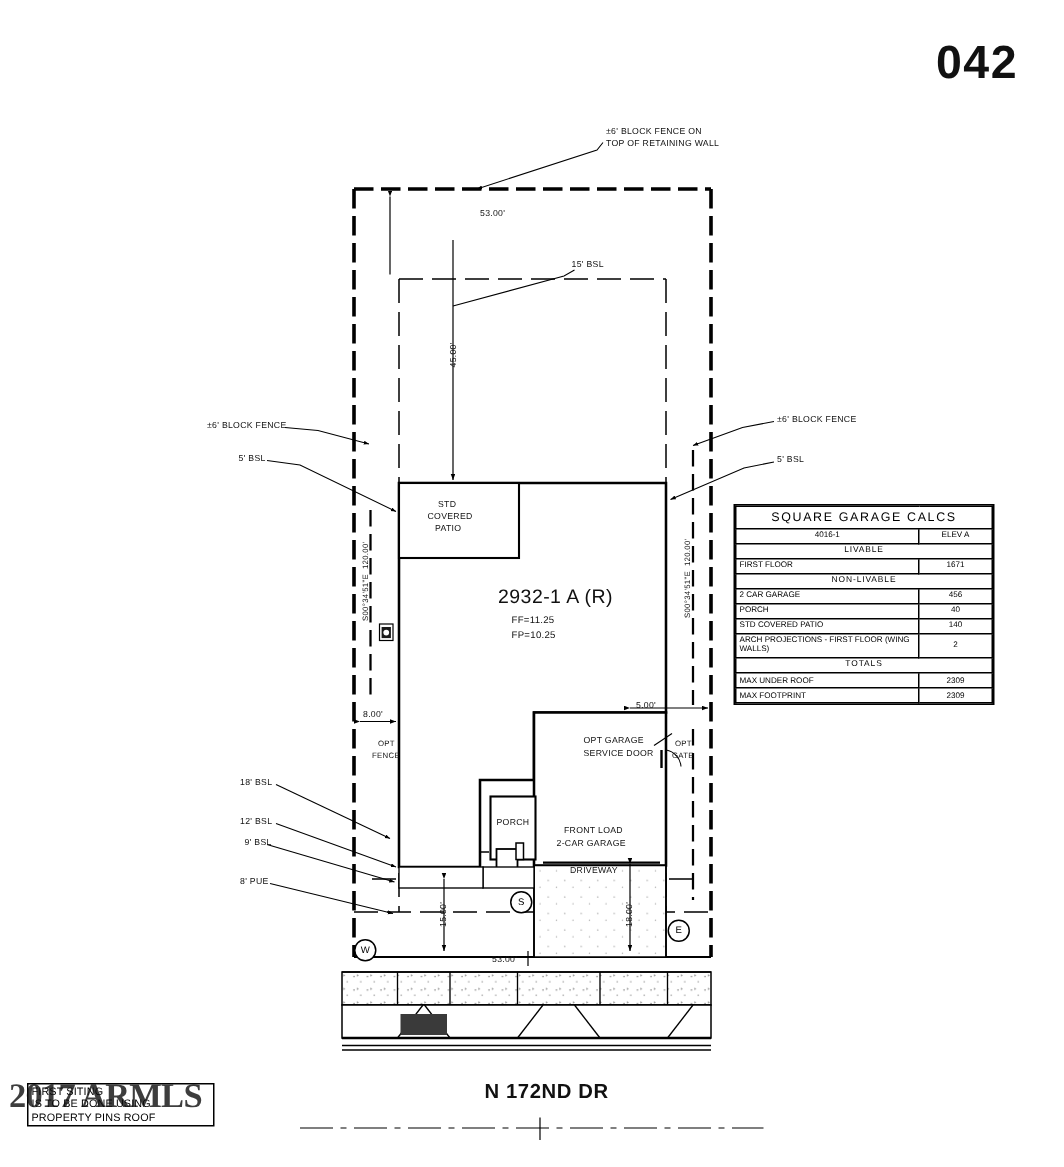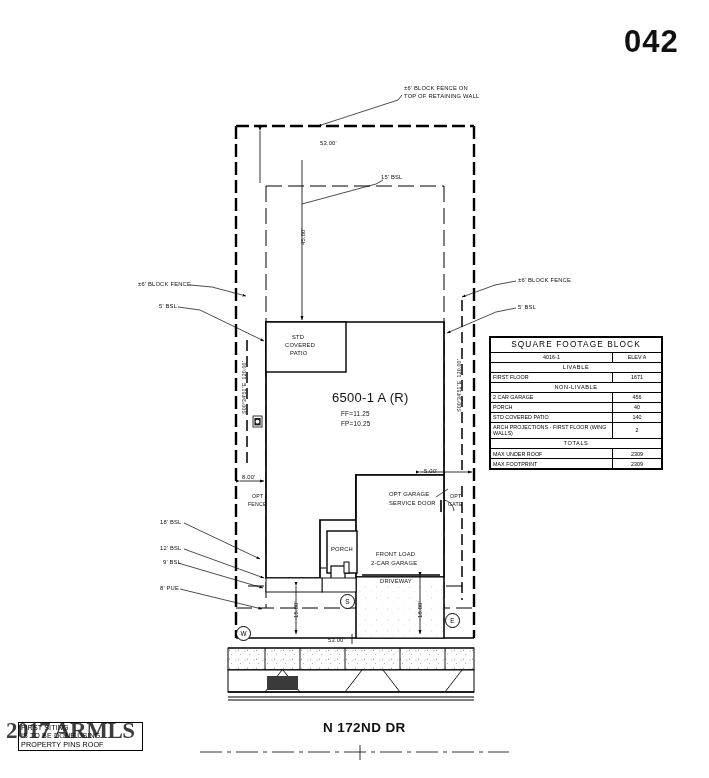--- a/index.html
+++ b/index.html
@@ -195,21 +195,21 @@
   <div class="abs txt tiny rot90" style="left:242px;top:414px;">S00°34'51"E  120.00'</div>
 
   <div class="abs txt tiny2" style="left:518px;top:277px;">±6' BLOCK FENCE</div>
   <div class="abs txt tiny2" style="left:518px;top:304px;">5' BSL</div>
   <div class="abs txt tiny rot90" style="left:457px;top:412px;">S00°34'51"E  120.00'</div>
 
   <div class="abs txt tiny2" style="left:292px;top:334px;">STD</div>
   <div class="abs txt tiny2" style="left:285px;top:342px;">COVERED</div>
   <div class="abs txt tiny2" style="left:290px;top:350px;">PATIO</div>
 
-  <div class="abs txt big" style="left:332px;top:391px;">6500-1 A (R)</div>
+  <div class="abs txt big" style="left:332px;top:391px;">2932-1 A (R)</div>
   <div class="abs txt sm" style="left:341px;top:411px;">FF=11.25</div>
   <div class="abs txt sm" style="left:341px;top:421px;">FP=10.25</div>
 
   <div class="abs txt tiny2" style="left:424px;top:468px;">5.00'</div>
   <div class="abs txt tiny2" style="left:242px;top:474px;">8.00'</div>
 
   <div class="abs txt tiny" style="left:252px;top:494px;">OPT</div>
   <div class="abs txt tiny" style="left:248px;top:502px;">FENCE</div>
 
   <div class="abs txt tiny2" style="left:389px;top:491px;">OPT GARAGE</div>
@@ -233,21 +233,21 @@
   <div class="abs txt tiny2" style="left:328px;top:637px;">53.00'</div>
 
   <div class="circ" style="left:236px;top:626px;">W</div>
   <div class="circ" style="left:340px;top:594px;">S</div>
   <div class="circ" style="left:445px;top:613px;">E</div>
 
   <div class="sfc">
     <table>
       <tbody>
           <tr>
-        <td class="hdr" colspan="2">SQUARE FOOTAGE BLOCK</td>
+        <td class="hdr" colspan="2">SQUARE GARAGE CALCS</td>
       </tr>
       <tr>
         <td class="c">4016-1</td>
         <td class="num">ELEV A</td>
       </tr>
       <tr>
         <td class="sec" colspan="2">LIVABLE</td>
       </tr>
       <tr>
         <td class="l">FIRST FLOOR</td>

